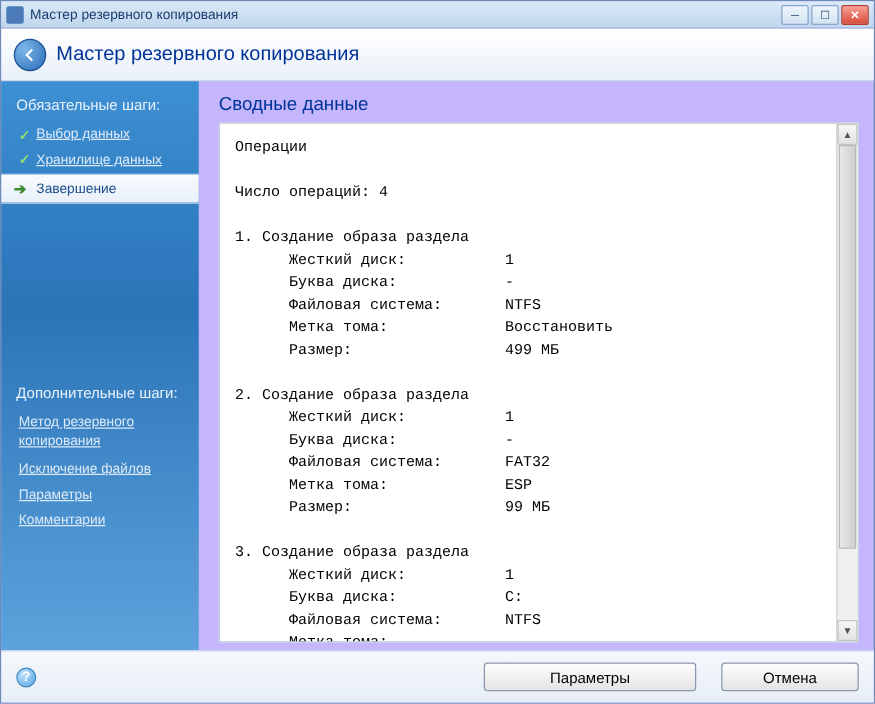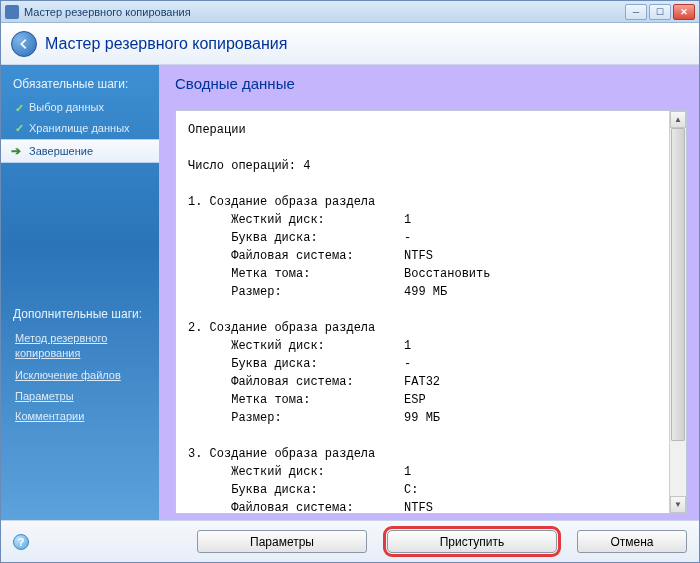--- a/index.html
+++ b/index.html
@@ -102,21 +102,21 @@
       align-items: center;
       gap: 4px;
       color: #dceaf7;
     }
     .step .chk {
       width: 10px; height: 10px;
       color: #8fe26a;
       font-weight: bold;
       font-size: 11px;
     }
-    .step .lbl { }
+    .step .lbl { text-decoration: underline; }
     .step.multiline { align-items: flex-start; line-height: 1.3; }
     .step.active {
       background: linear-gradient(to bottom, #f8fbfe, #e8f0f9);
       color: #1a4d8a;
       border-top: 1px solid #b8d0e8;
       border-bottom: 1px solid #b8d0e8;
       padding-left: 10px;
       display: flex;
       align-items: center;
     }
@@ -132,21 +132,21 @@
     .main {
       flex: 1;
       padding: 10px 12px 6px 16px;
       display: flex;
       flex-direction: column;
       min-height: 0;
     }
     .main-title {
       font-size: 15px;
       color: #003399;
-      margin-bottom: 18px;
+      margin-bottom: 6px;
     }
     .summary-box {
       flex: 1;
       border: 1px solid #b9c7d8;
       background: #fff;
       position: relative;
       min-height: 0;
       display: flex;
     }
     .summary-content {
@@ -316,17 +316,16 @@
           <div class="scroll-arrow">▼</div>
         </div>
       </div>
     </div>
   </div>
 
   <div class="footer">
     <div class="help-icon">?</div>
     <div class="footer-spacer"></div>
     <div class="btn">Параметры</div>
-    <div class="btn highlighted">Приступить</div>
     <div class="btn cancel">Отмена</div>
   </div>
 
 </div>
 
 </body></html>

